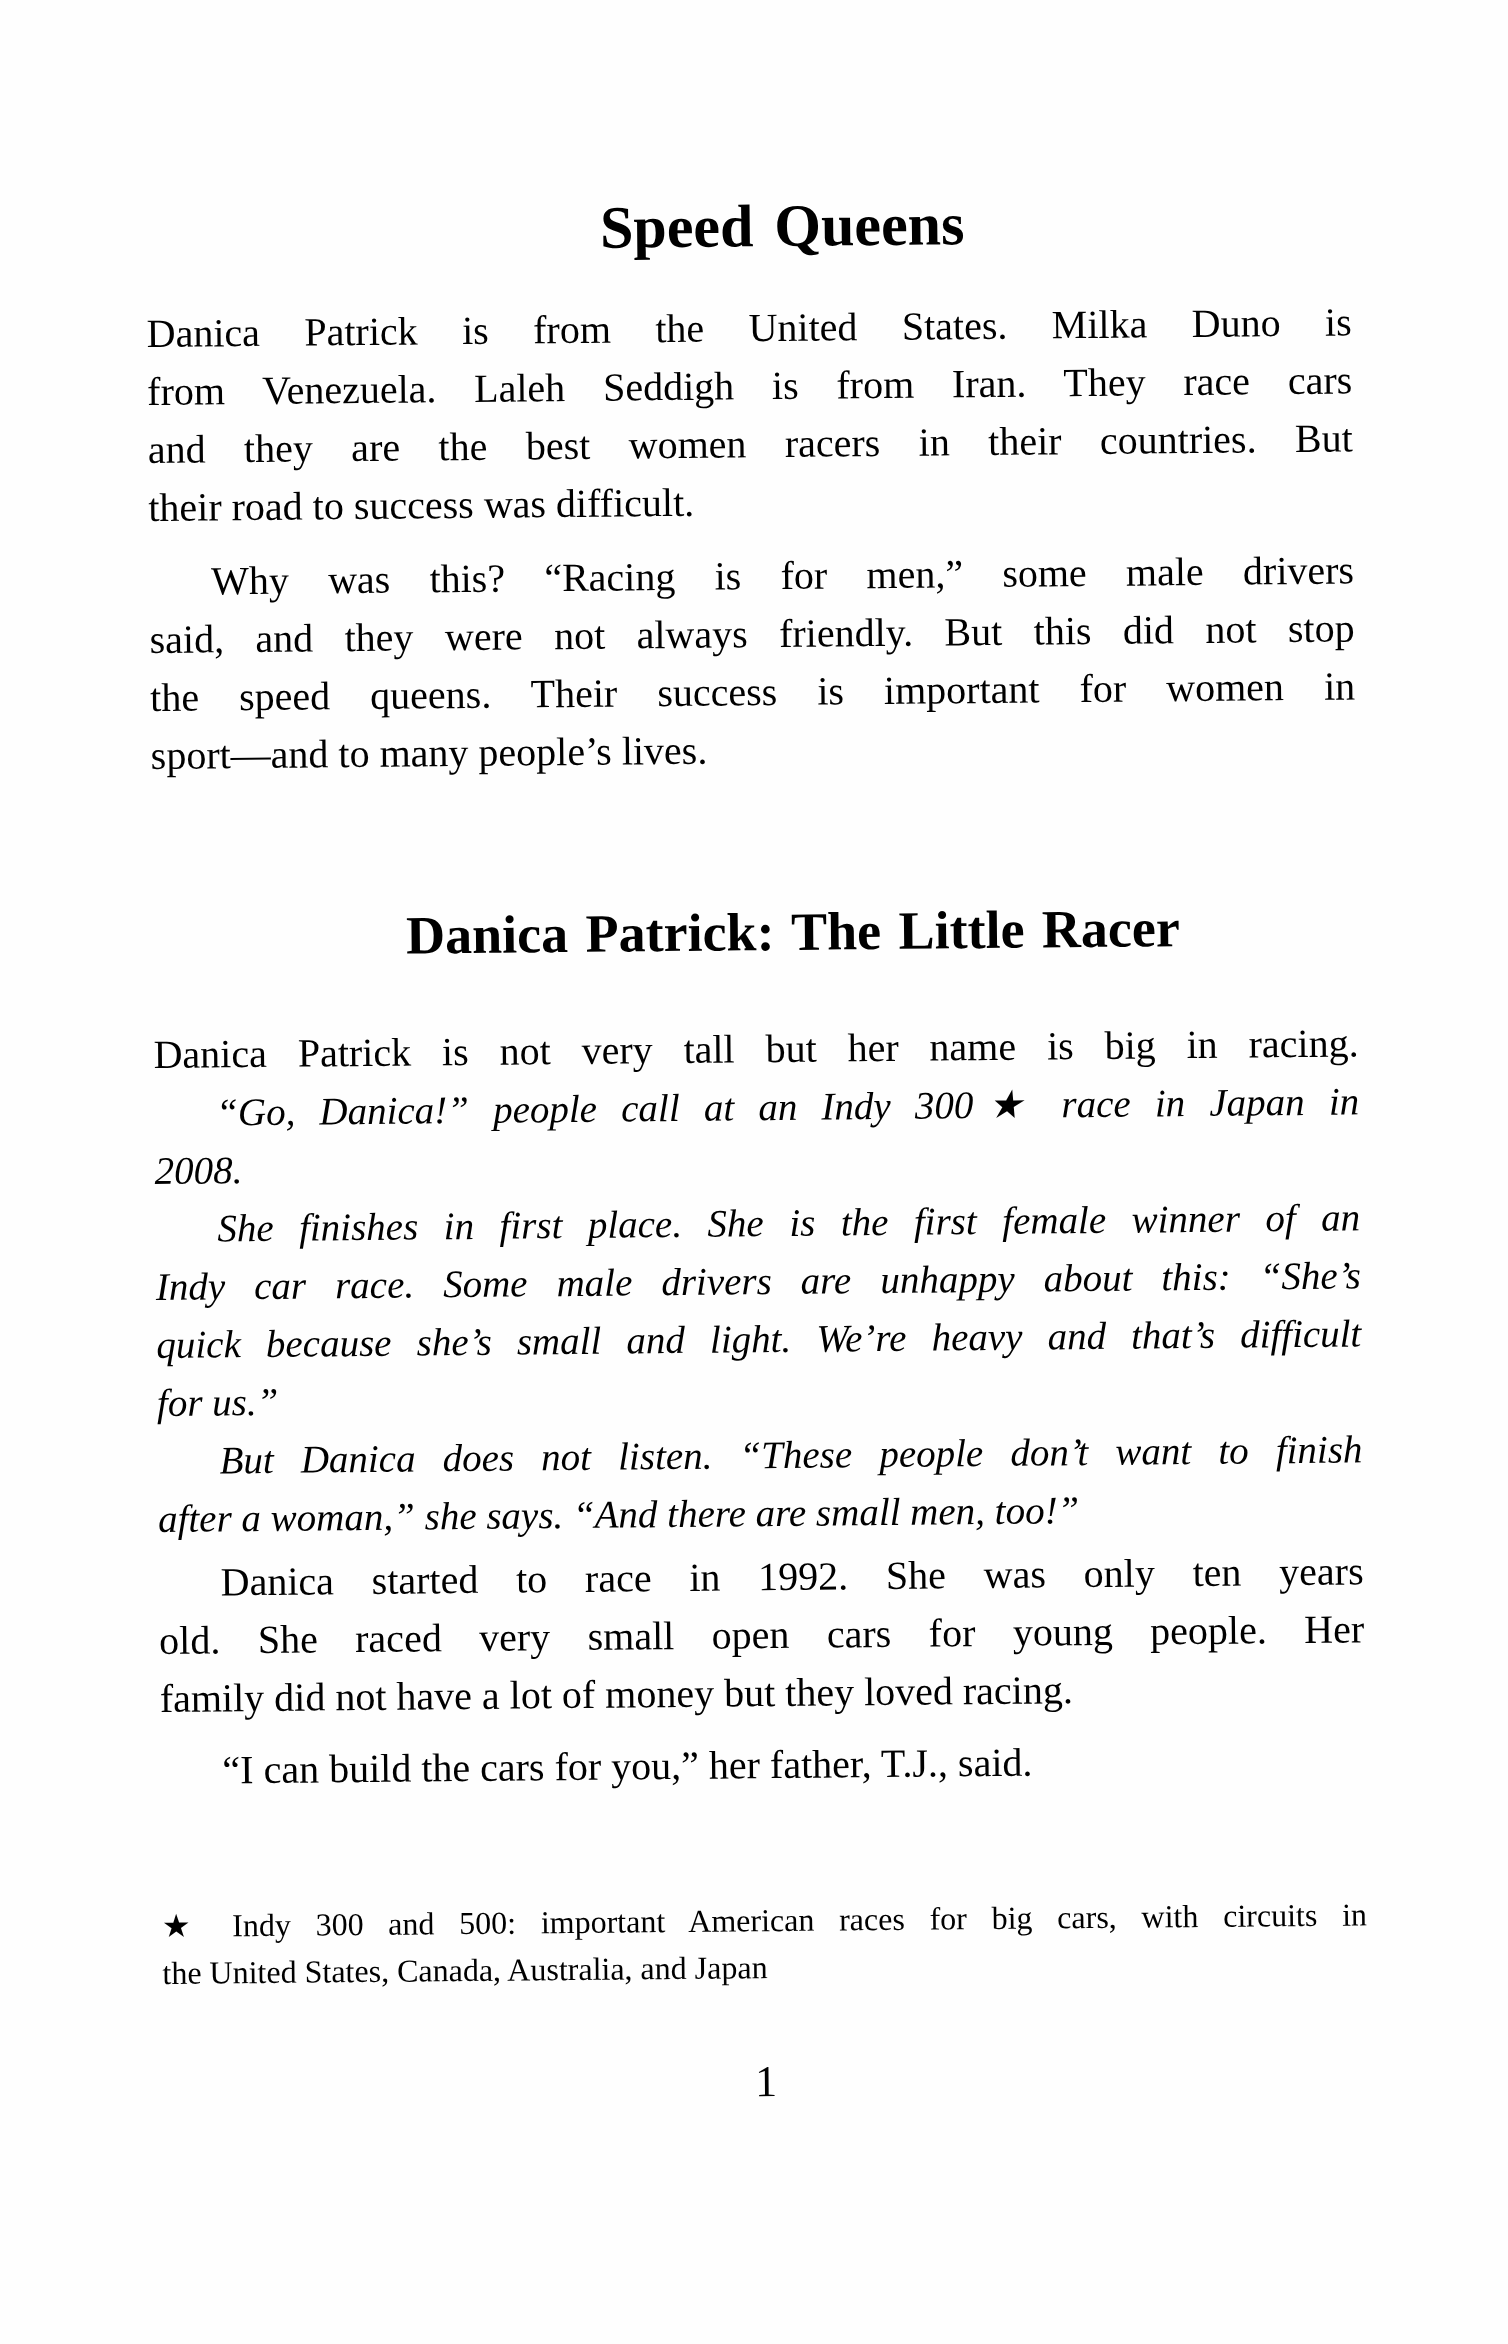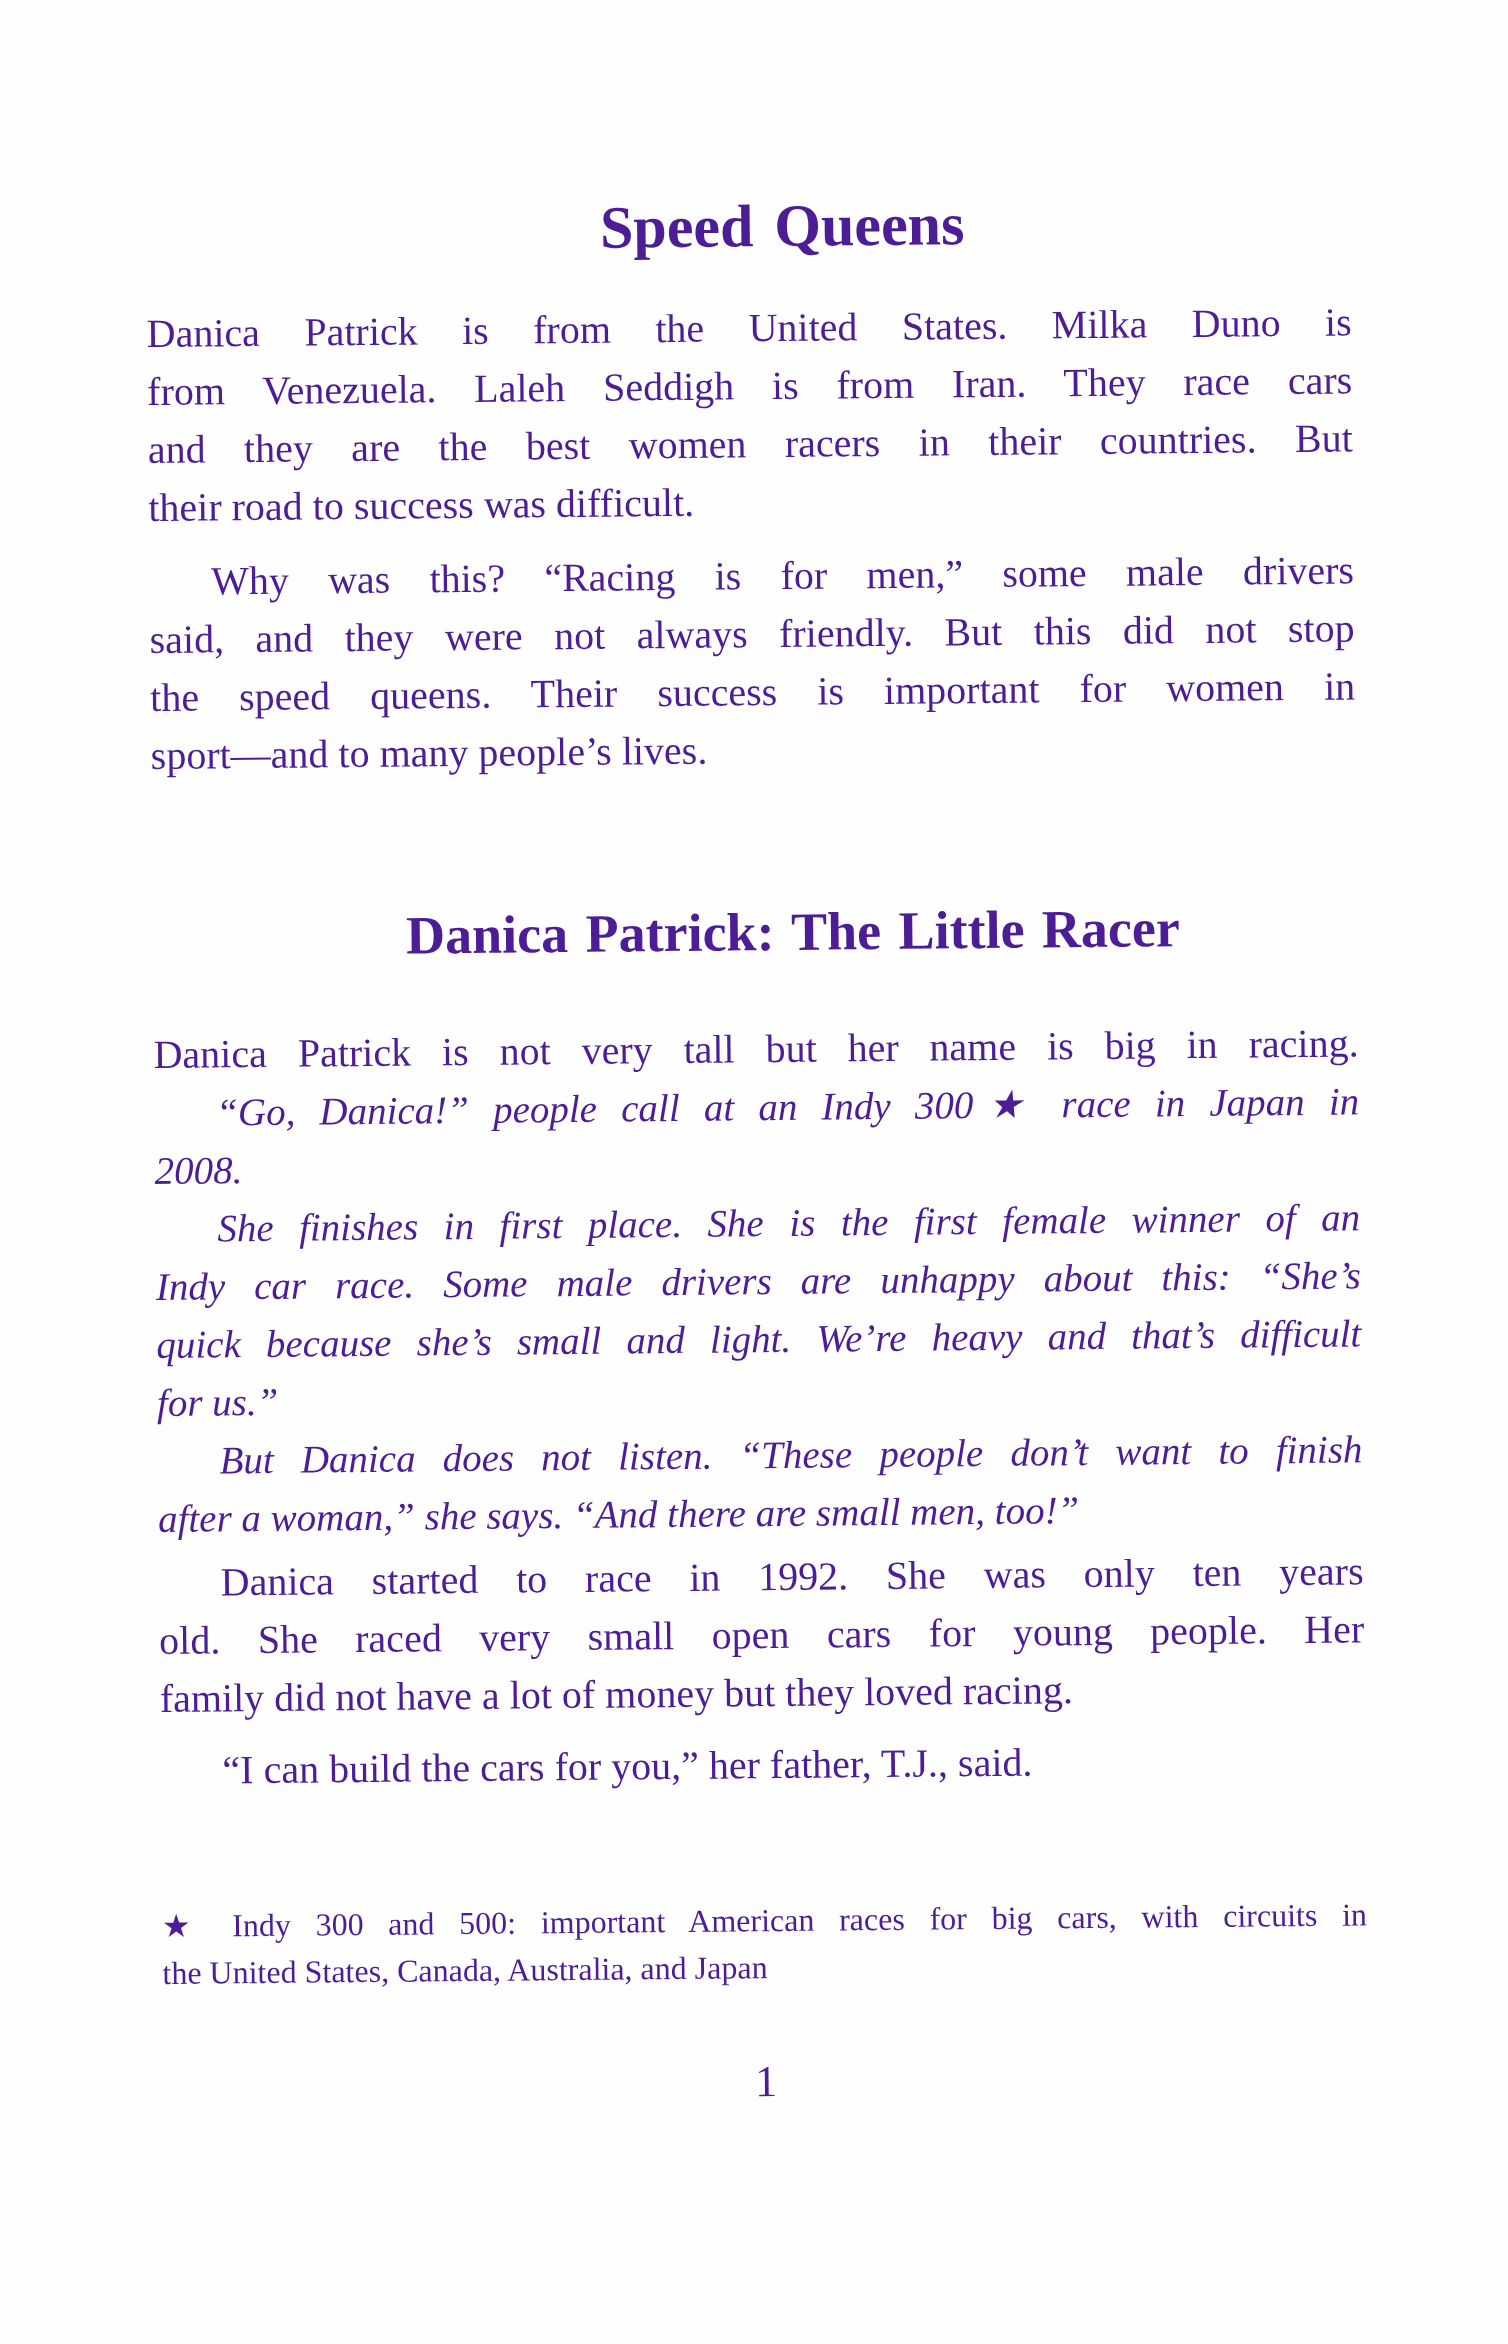--- a/index.html
+++ b/index.html
@@ -3,21 +3,21 @@
 <meta charset="utf-8">
 <style>
   html, body { margin: 0; padding: 0; background: #ffffff; }
   .page {
     position: relative;
     width: 1508px;
     height: 2344px;
     background: #fefefe;
     overflow: hidden;
     font-family: "Liberation Serif", "DejaVu Serif", serif;
-    color: #4c1d95;
+    color: #000000;
   }
   .content {
     position: absolute;
     left: 155px;
     top: 0;
     width: 1205px;
     transform: rotate(-0.55deg);
     transform-origin: 0px 1200px;
   }
   h1.title {

